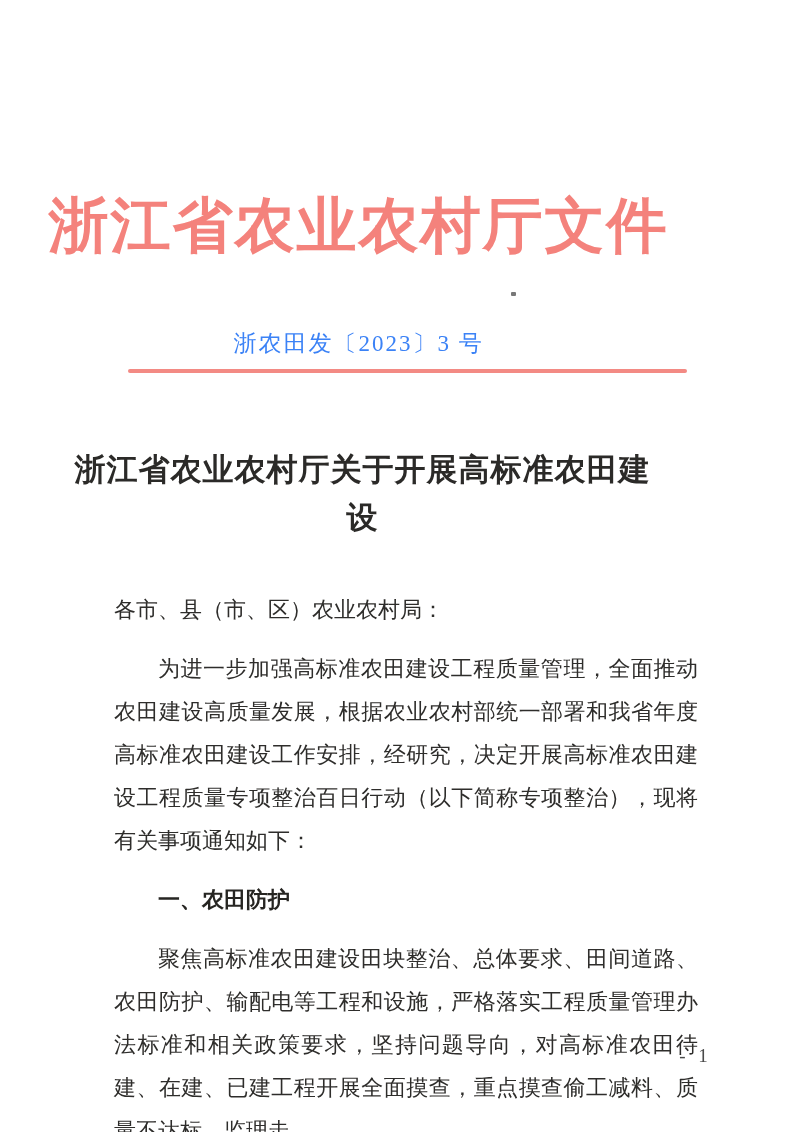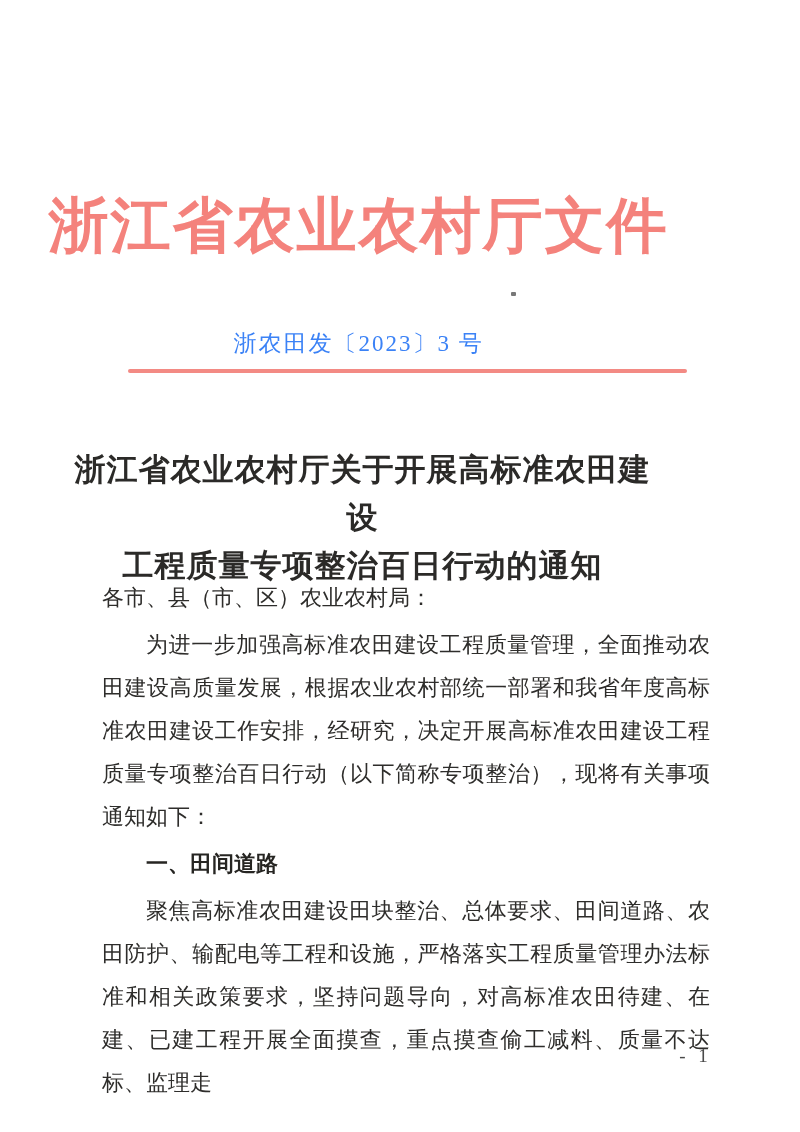--- a/index.html
+++ b/index.html
@@ -87,21 +87,21 @@
     top: 572px;
     left: 98px;
     width: 616px;
     font-size: 22px;
     line-height: 43px;
     text-align: justify;
     text-justify: inter-ideograph;
     color: #2e2d2b;
   }
   .body-block p {
-    margin: 4px;
+    margin: 16px;
     padding: 0;
   }
   .salutation {
     text-indent: 0;
   }
   .para {
     text-indent: 2em;
   }
   .section-heading {
     text-indent: 2em;
@@ -130,25 +130,24 @@
   <div class="agency-header">浙江省农业农村厅文件</div>
 
   <div class="doc-number">浙农田发〔2023〕3 号</div>
 
   <div class="scan-speck"></div>
 
   <div class="red-divider"></div>
 
   <div class="doc-title">
     <div>浙江省农业农村厅关于开展高标准农田建设</div>
-    <div>工程质量专项整治百日行动的通知</div>
   </div>
 
   <div class="body-block">
     <p class="salutation">各市、县（市、区）农业农村局：</p>
     <p class="para">为进一步加强高标准农田建设工程质量管理，全面推动农田建设高质量发展，根据农业农村部统一部署和我省年度高标准农田建设工作安排，经研究，决定开展高标准农田建设工程质量专项整治百日行动（以下简称专项整治），现将有关事项通知如下：</p>
-    <p class="section-heading">一、田间道路</p>
+    <p class="section-heading">一、农田防护</p>
     <p class="para">聚焦高标准农田建设田块整治、总体要求、田间道路、农田防护、输配电等工程和设施，严格落实工程质量管理办法标准和相关政策要求，坚持问题导向，对高标准农田待建、在建、已建工程开展全面摸查，重点摸查偷工减料、质量不达标、监理走</p>
   </div>
 
   <div class="page-number">- 1 -</div>
 
 </div>
 
 </body></html>

